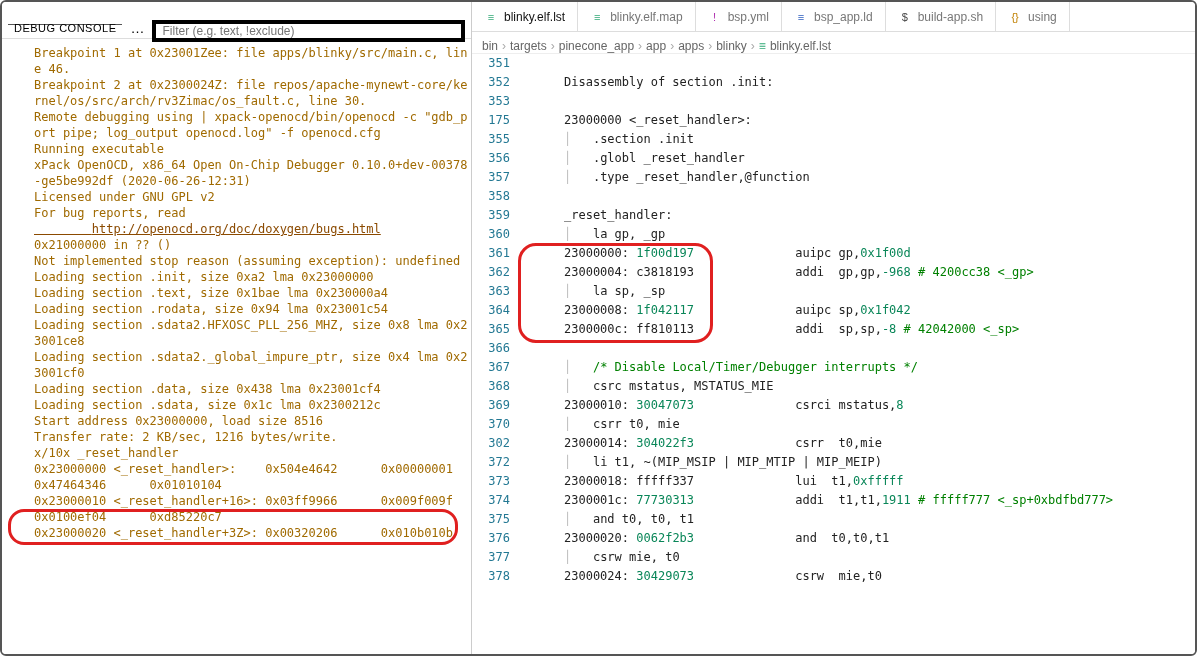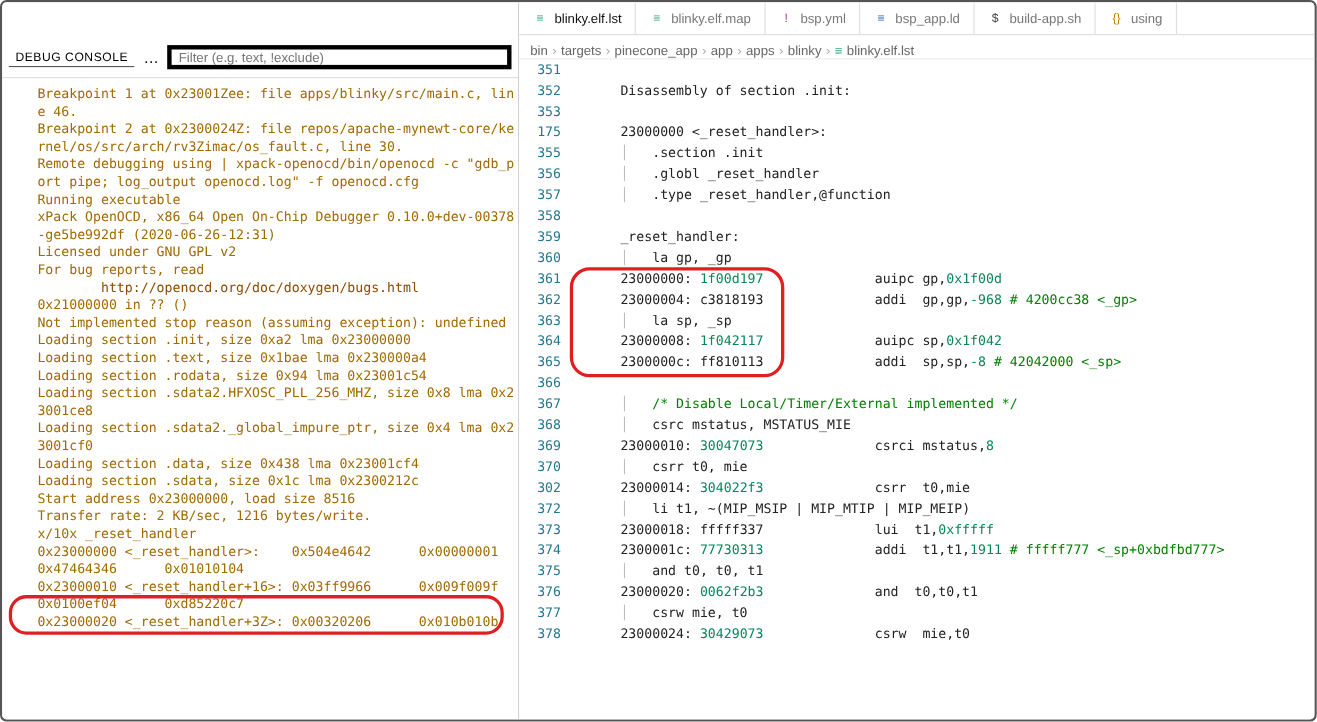--- a/index.html
+++ b/index.html
@@ -11,29 +11,29 @@
   height: 656px;
   border: 2px solid #555;
   border-radius: 6px;
   display: flex;
   overflow: hidden;
 }
 .left-panel { width: 470px; border-right: 1px solid #ccc; display: flex; flex-direction: column; background: #fff;}
 .right-panel { flex: 1; display: flex; flex-direction: column; background: #fff;}
 
 
-.dc-header { display: flex; align-items: center; height: 30px; padding: 18px 6px; border-bottom: 1px solid #ddd; font-family: -apple-system, "Segoe UI", sans-serif; margin-top: 32px;}
+.dc-header { display: flex; height: 30px; padding: 18px 6px; border-bottom: 1px solid #ddd; font-family: -apple-system, "Segoe UI", sans-serif;}
 .dc-title { text-transform: uppercase; font-size: 11px; letter-spacing: 0.5px; padding: 2px 6px; border-bottom: 1px solid #555;}
 .dc-dots { padding: 0 8px; font-size: 14px; cursor: pointer;}
 .dc-filter { flex: 1; height: 22px; border: 4px solid #000000; padding: 0 6px; font-size: 12px; font-family: inherit; color: #666;}
 
 .dc-body { flex: 1; overflow: hidden; padding: 6px 2px 6px 32px; font-family: Menlo, Monaco, monospace; font-size: 12px; line-height: 16px; position: relative;}
 .dc-body .line { white-space: pre-wrap; word-break: break-all;}
 .c-orange { color: #a06a00; }
-.c-link   { color: #8b4a00; }
+.c-link   { color: #8b4a00; text-decoration: underline; }
 
 .red-ring1 {
   position: absolute;
   border: 3px solid #e02020;
   border-radius: 16px;
   pointer-events: none;
 }
 
 
 .tabs { display: flex; height: 30px; border-bottom: 1px solid #ddd; font-family: -apple-system, "Segoe UI", sans-serif; font-size: 12px; overflow: hidden;}
@@ -188,21 +188,21 @@
         <div class="code-line"><span class="c-ghost">│   </span><span class="c-black">.type _reset_handler,@function</span></div>
         <div class="code-line">&nbsp;</div>
         <div class="code-line"><span class="c-black">_reset_handler:</span></div>
         <div class="code-line"><span class="c-ghost">│   </span><span class="c-black">la gp, _gp</span></div>
         <div class="code-line"><span class="c-black">23000000:</span> <span class="c-num">1f00d197</span>          	<span class="c-black">auipc gp,</span><span class="c-num">0x1f00d</span></div>
         <div class="code-line"><span class="c-black">23000004:</span> <span class="c-black">c3818193</span>          	<span class="c-black">addi  gp,gp,</span><span class="c-num">-968</span> <span class="c-green"># 4200cc38 &lt;_gp&gt;</span></div>
         <div class="code-line"><span class="c-ghost">│   </span><span class="c-black">la sp, _sp</span></div>
         <div class="code-line"><span class="c-black">23000008:</span> <span class="c-num">1f042117</span>          	<span class="c-black">auipc sp,</span><span class="c-num">0x1f042</span></div>
         <div class="code-line"><span class="c-black">2300000c:</span> <span class="c-black">ff810113</span>          	<span class="c-black">addi  sp,sp,</span><span class="c-num">-8</span> <span class="c-green"># 42042000 &lt;_sp&gt;</span></div>
         <div class="code-line">&nbsp;</div>
-        <div class="code-line"><span class="c-ghost">│   </span><span class="c-green">/* Disable Local/Timer/External implemented */</span></div>
+        <div class="code-line"><span class="c-ghost">│   </span><span class="c-green">/* Disable Local/Timer/Debugger interrupts */</span></div>
         <div class="code-line"><span class="c-ghost">│   </span><span class="c-black">csrc mstatus, MSTATUS_MIE</span></div>
         <div class="code-line"><span class="c-black">23000010:</span> <span class="c-num">30047073</span>          	<span class="c-black">csrci mstatus,</span><span class="c-num">8</span></div>
         <div class="code-line"><span class="c-ghost">│   </span><span class="c-black">csrr t0, mie</span></div>
         <div class="code-line"><span class="c-black">23000014:</span> <span class="c-num">304022f3</span>          	<span class="c-black">csrr  t0,mie</span></div>
         <div class="code-line"><span class="c-ghost">│   </span><span class="c-black">li t1, ~(MIP_MSIP | MIP_MTIP | MIP_MEIP)</span></div>
         <div class="code-line"><span class="c-black">23000018:</span> <span class="c-black">fffff337</span>          	<span class="c-black">lui  t1,</span><span class="c-num">0xfffff</span></div>
         <div class="code-line"><span class="c-black">2300001c:</span> <span class="c-num">77730313</span>          	<span class="c-black">addi  t1,t1,</span><span class="c-num">1911</span> <span class="c-green"># fffff777 &lt;_sp+0xbdfbd777&gt;</span></div>
         <div class="code-line"><span class="c-ghost">│   </span><span class="c-black">and t0, t0, t1</span></div>
         <div class="code-line"><span class="c-black">23000020:</span> <span class="c-num">0062f2b3</span>          	<span class="c-black">and  t0,t0,t1</span></div>
         <div class="code-line"><span class="c-ghost">│   </span><span class="c-black">csrw mie, t0</span></div>

